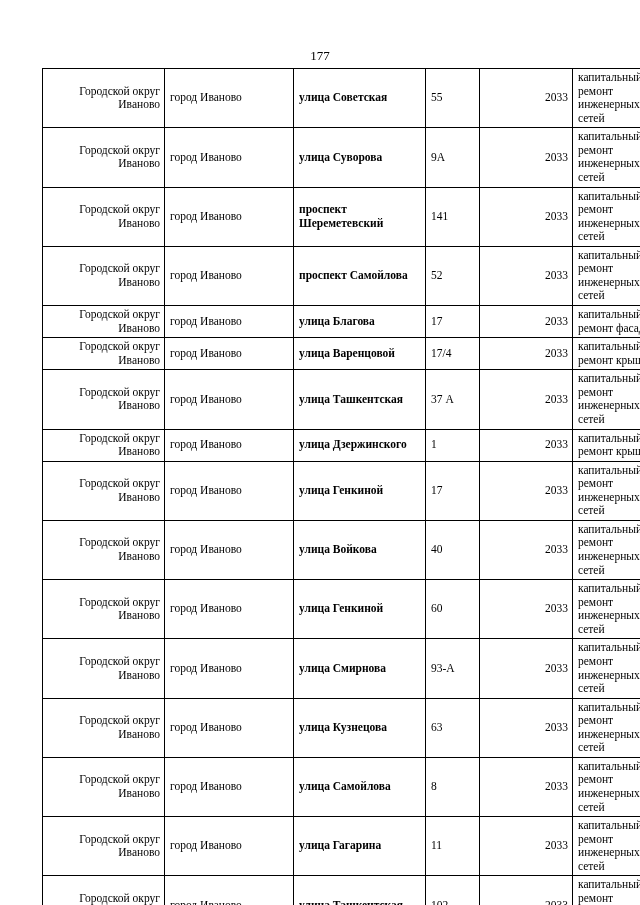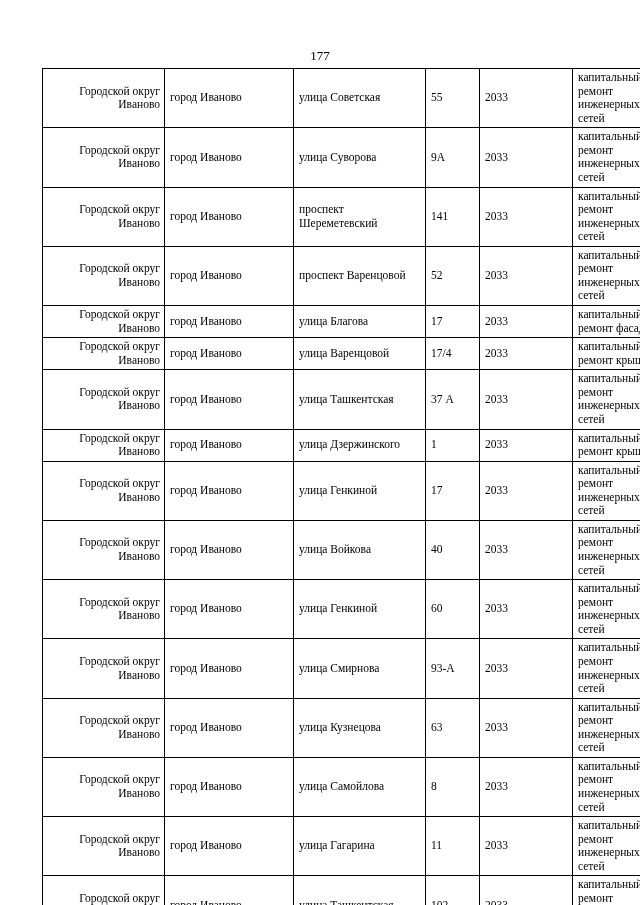--- a/index.html
+++ b/index.html
@@ -34,23 +34,23 @@
     line-height: 1.18;
   }
   table.doc-table td {
     border: 1px solid #000000;
     vertical-align: middle;
     padding: 2px 4px 2px 5px;
     word-wrap: break-word;
   }
   td.col-0 { width: 112px; text-align: right; }
   td.col-1 { width: 119px; padding-left: 8px; }
-  td.col-2 { width: 122px; padding-left: 8px; }
+  td.col-2 { width: 122px; padding-left: 8px; font-weight: bold; }
   td.col-3 { width: 44px; }
-  td.col-4 { width: 83px; padding-left: 14px; }
+  td.col-4 { width: 83px; padding-left: 14px; text-align: right; }
   td.col-5 { width: 72px; vertical-align: middle; }
 </style>
 </head>
 <body>
 
 <div class="page-number">177</div>
 
 <table class="doc-table">
   <tbody id="table-body">
       <tr>
@@ -73,21 +73,21 @@
         <td class="col-0">Городской округ Иваново</td>
         <td class="col-1">город Иваново</td>
         <td class="col-2">проспект Шереметевский</td>
         <td class="col-3">141</td>
         <td class="col-4">2033</td>
         <td class="col-5">капитальный ремонт инженерных сетей</td>
       </tr>
       <tr>
         <td class="col-0">Городской округ Иваново</td>
         <td class="col-1">город Иваново</td>
-        <td class="col-2">проспект Варенцовой</td>
+        <td class="col-2">проспект Самойлова</td>
         <td class="col-3">52</td>
         <td class="col-4">2033</td>
         <td class="col-5">капитальный ремонт инженерных сетей</td>
       </tr>
       <tr>
         <td class="col-0">Городской округ Иваново</td>
         <td class="col-1">город Иваново</td>
         <td class="col-2">улица Благова</td>
         <td class="col-3">17</td>
         <td class="col-4">2033</td>

